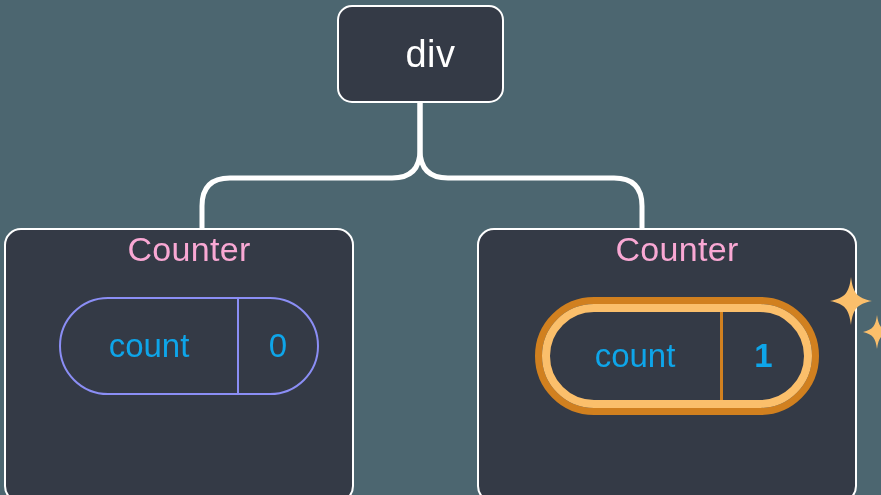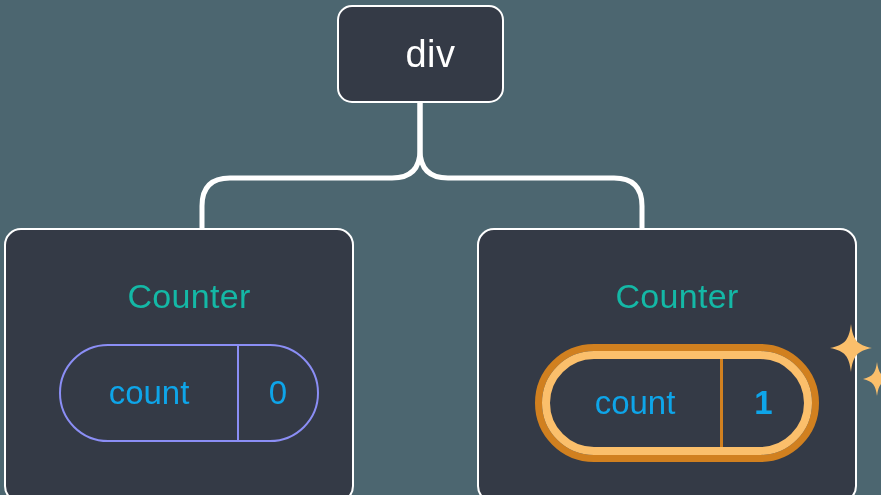--- a/index.html
+++ b/index.html
@@ -57,24 +57,23 @@
     top: 228px;
     border-radius: 17px;
     display: flex;
     flex-direction: column;
     align-items: center;
   }
   .node-left  { left: 4px; }
   .node-right { left: 477px; width: 380px; }
 
   .component-title {
-    color: #14b8a6;
+    color: #f9a8d4;
     font-size: 34px;
     font-weight: 400;
-    margin-top: 47px;
     letter-spacing: 0.3px;
   }
 
   
   .pill-wrap {
     position: relative;
     margin-top: 28px;
     display: flex;
     align-items: center;
   }

